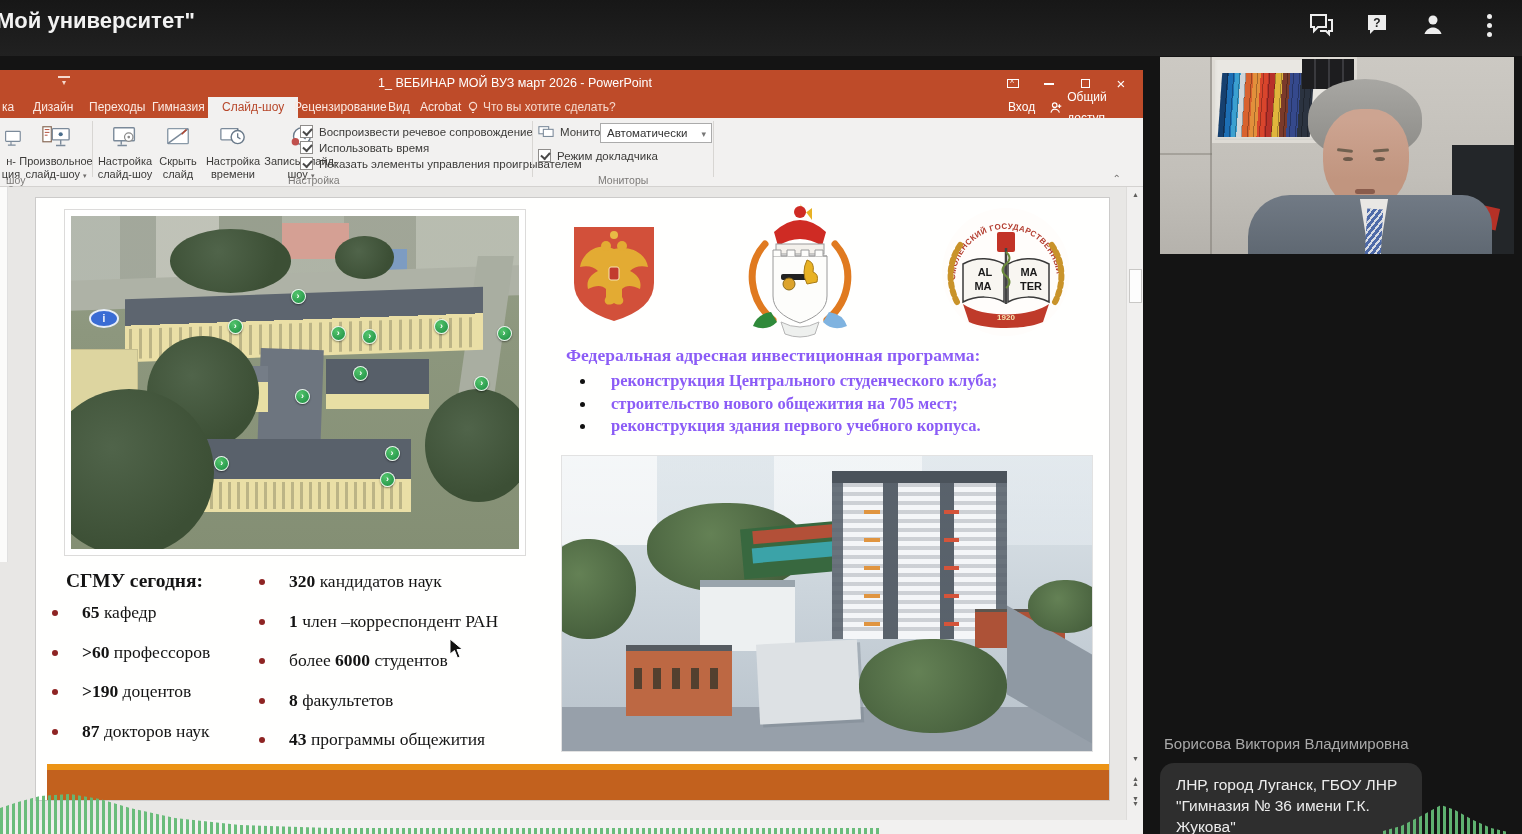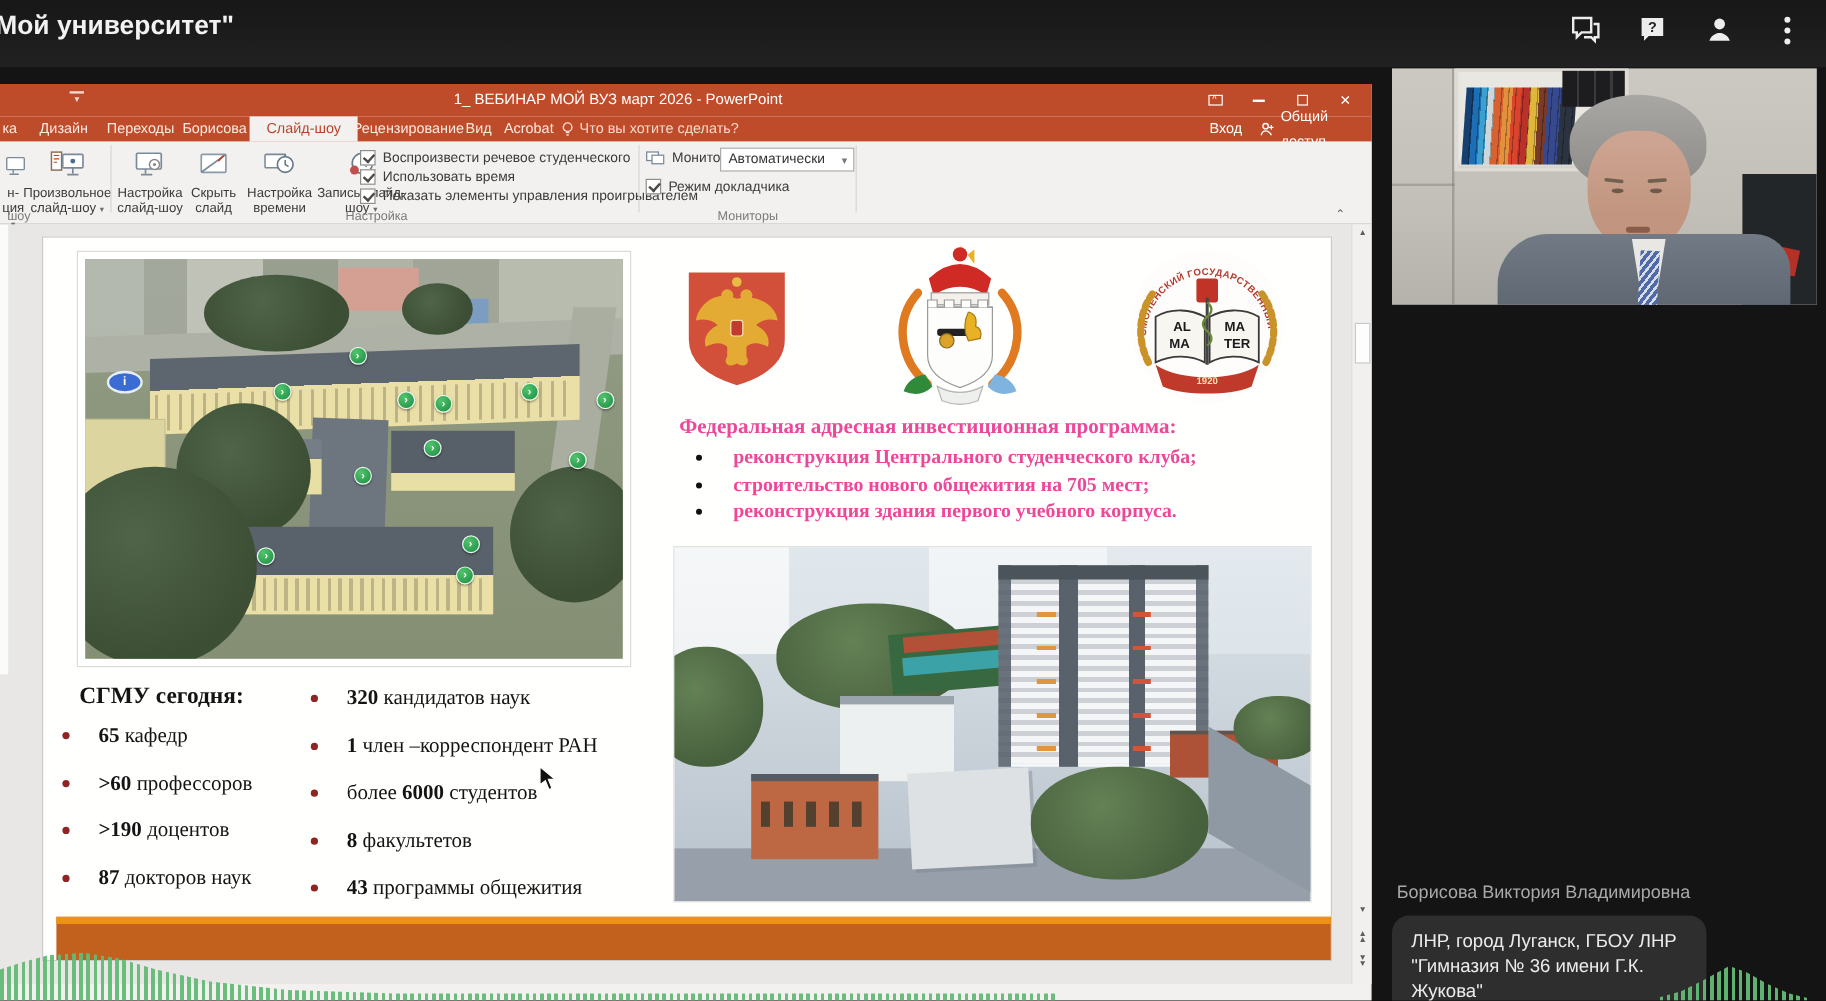--- a/index.html
+++ b/index.html
@@ -114,21 +114,21 @@
   .mk { position:absolute; width:15px; height:15px; border-radius:50%;
         background:radial-gradient(circle at 35% 30%, #53c46c, #1a8c41);
         border:1.5px solid rgba(255,255,255,.9); box-shadow:0 1px 2px rgba(0,0,0,.45);
         color:#fff; font-size:9px; font-weight:bold; text-align:center; line-height:12px; }
   .mkb { position:absolute; width:30px; height:19px; border-radius:50%; background:#3a6cd4;
          border:2px solid #e8eef8; color:#fff; font-size:10px; font-weight:bold; text-align:center; line-height:15px; }
 
   .emb { position:absolute; }
 
   .prog { position:absolute; left:530px; top:147px; width:560px;
-          font-family:"Liberation Serif","DejaVu Serif",serif; color:#ec4899; }
+          font-family:"Liberation Serif","DejaVu Serif",serif; color:#8b5cf6; }
   .prog h3 { font-size:17.5px; font-weight:bold; margin-bottom:4px; }
   .prog ul { list-style:none; }
   .prog li { position:relative; padding-left:45px; font-size:16.5px; font-weight:bold; line-height:22.5px; }
   .prog li::before { content:""; position:absolute; left:14px; top:9px; width:5px; height:5px; border-radius:50%; background:#111; }
 
   .render { position:absolute; left:525px; top:257px; width:532px; height:297px; overflow:hidden;
             border:1px solid #e2e2e2; background:linear-gradient(180deg,#dfe6ea 0%,#ccd5dc 45%,#b7c1ca 100%); }
   .render > div { position:absolute; }
   .rcity { left:0; top:0; width:100%; height:30%; opacity:.8;
            background:linear-gradient(90deg, rgba(255,255,255,.85) 0 18%, rgba(226,233,238,.7) 18% 40%, rgba(252,253,254,.8) 40% 68%, rgba(230,236,241,.7) 68% 100%); }
@@ -265,21 +265,21 @@
             <span class="rest"></span>
           </span>
         <span class="wc close">×</span>
       </div>
     </div>
 
     <div class="tabrow">
       <span class="tab" style="left:0">ка</span>
       <span class="tab" style="left:31px">Дизайн</span>
       <span class="tab" style="left:87px">Переходы</span>
-      <span class="tab" style="left:150px">Борисова</span>
+      <span class="tab" style="left:150px">Гимназия</span>
       <span class="tab active" style="left:208px">Слайд-шоу</span>
       <span class="tab" style="left:292px">Рецензирование</span>
       <span class="tab" style="left:386px">Вид</span>
       <span class="tab" style="left:418px">Acrobat</span>
       <span class="tellme" style="left:468px">
         <svg width="10" height="14" viewBox="0 0 10 14">
             <circle cx="5" cy="5" r="3.6" fill="none" stroke="#f6d9cd" stroke-width="1.2"></circle>
             <path d="M3.5 9.5h3M4 11.5h2" stroke="#f6d9cd" stroke-width="1.1"></path>
           </svg>
         <span>Что вы хотите сделать?</span>
@@ -353,21 +353,21 @@
             <path d="M16 6v6l4 3" stroke="#6a7a8a" stroke-width="1.4" fill="none"></path>
             <circle cx="9" cy="18" r="4" fill="#c0504d"></circle>
             <path d="M16 1.5v2" stroke="#6a7a8a" stroke-width="1.6"></path>
           </svg>
         <span>Запись слайд-</span>
         <span><span>шоу</span> <span class="carr">▾</span></span>
       </div>
 
       <div class="cbrow" style="left:300px;top:7px">
         <span class="cbox"></span>
-        <span class="cblab">Воспроизвести речевое студенческого</span>
+        <span class="cblab">Воспроизвести речевое сопровождение</span>
       </div>
       <div class="cbrow" style="left:300px;top:23px">
         <span class="cbox"></span>
         <span class="cblab">Использовать время</span>
       </div>
       <div class="cbrow" style="left:300px;top:39px">
         <span class="cbox"></span>
         <span class="cblab">Показать элементы управления проигрывателем</span>
       </div>
 

